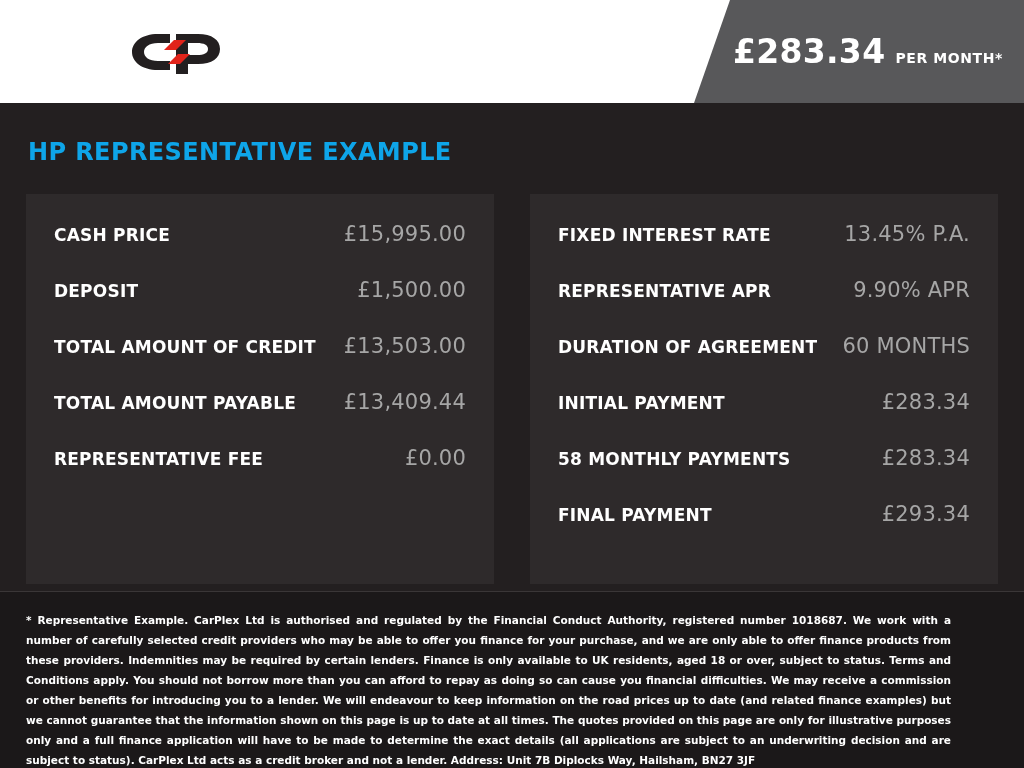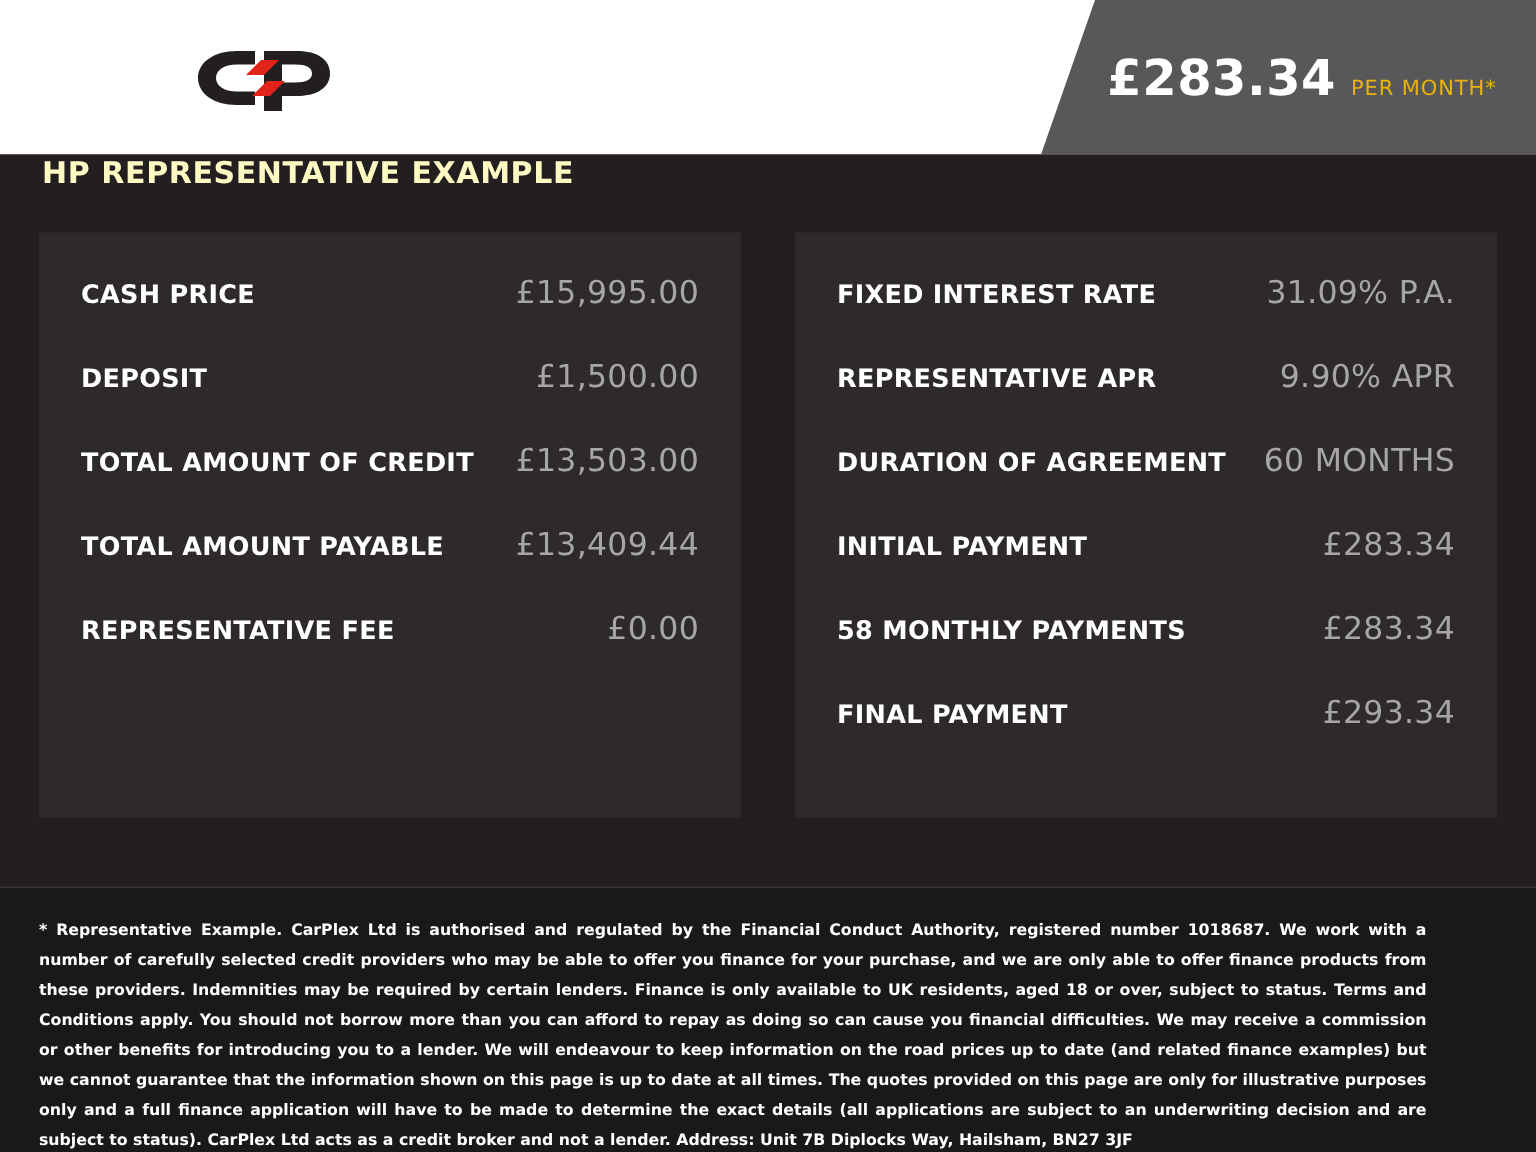--- a/index.html
+++ b/index.html
@@ -55,40 +55,41 @@
     padding-left: 18px;
   }
   .price-amount {
     color: #ffffff;
     font-size: 33px;
     font-weight: bold;
     letter-spacing: 0.3px;
     font-family: "DejaVu Sans", sans-serif;
   }
   .price-suffix {
-    color: #eab308;
+    color: #ffffff;
     font-size: 14px;
-    font-weight: normal;
+    font-weight: bold;
     letter-spacing: 0.6px;
     font-family: "DejaVu Sans", sans-serif;
   }
 
   
   .body-area {
     position: relative;
     width: 1024px;
     height: 488px;
     background: #231f20;
     padding: 0 26px;
   }
   .section-title {
-    color: #fef9c3;
-    font-size: 20px;
+    color: #0ea5e9;
+    font-size: 24px;
     font-weight: bold;
     letter-spacing: 0.4px;
+    padding-top: 35px;
     padding-left: 2px;
     font-family: "DejaVu Sans", sans-serif;
   }
 
   .panels {
     display: flex;
     gap: 36px;
     margin-top: 28px;
   }
   .panel {
@@ -185,21 +186,21 @@
         </div>
         <div class="row">
           <span class="row-label">REPRESENTATIVE FEE</span>
           <span class="row-value">£0.00</span>
         </div>
       </div>
 
       <div class="panel">
         <div class="row">
           <span class="row-label">FIXED INTEREST RATE</span>
-          <span class="row-value">31.09% P.A.</span>
+          <span class="row-value">13.45% P.A.</span>
         </div>
         <div class="row">
           <span class="row-label">REPRESENTATIVE APR</span>
           <span class="row-value">9.90% APR</span>
         </div>
         <div class="row">
           <span class="row-label">DURATION OF AGREEMENT</span>
           <span class="row-value">60 MONTHS</span>
         </div>
         <div class="row">

